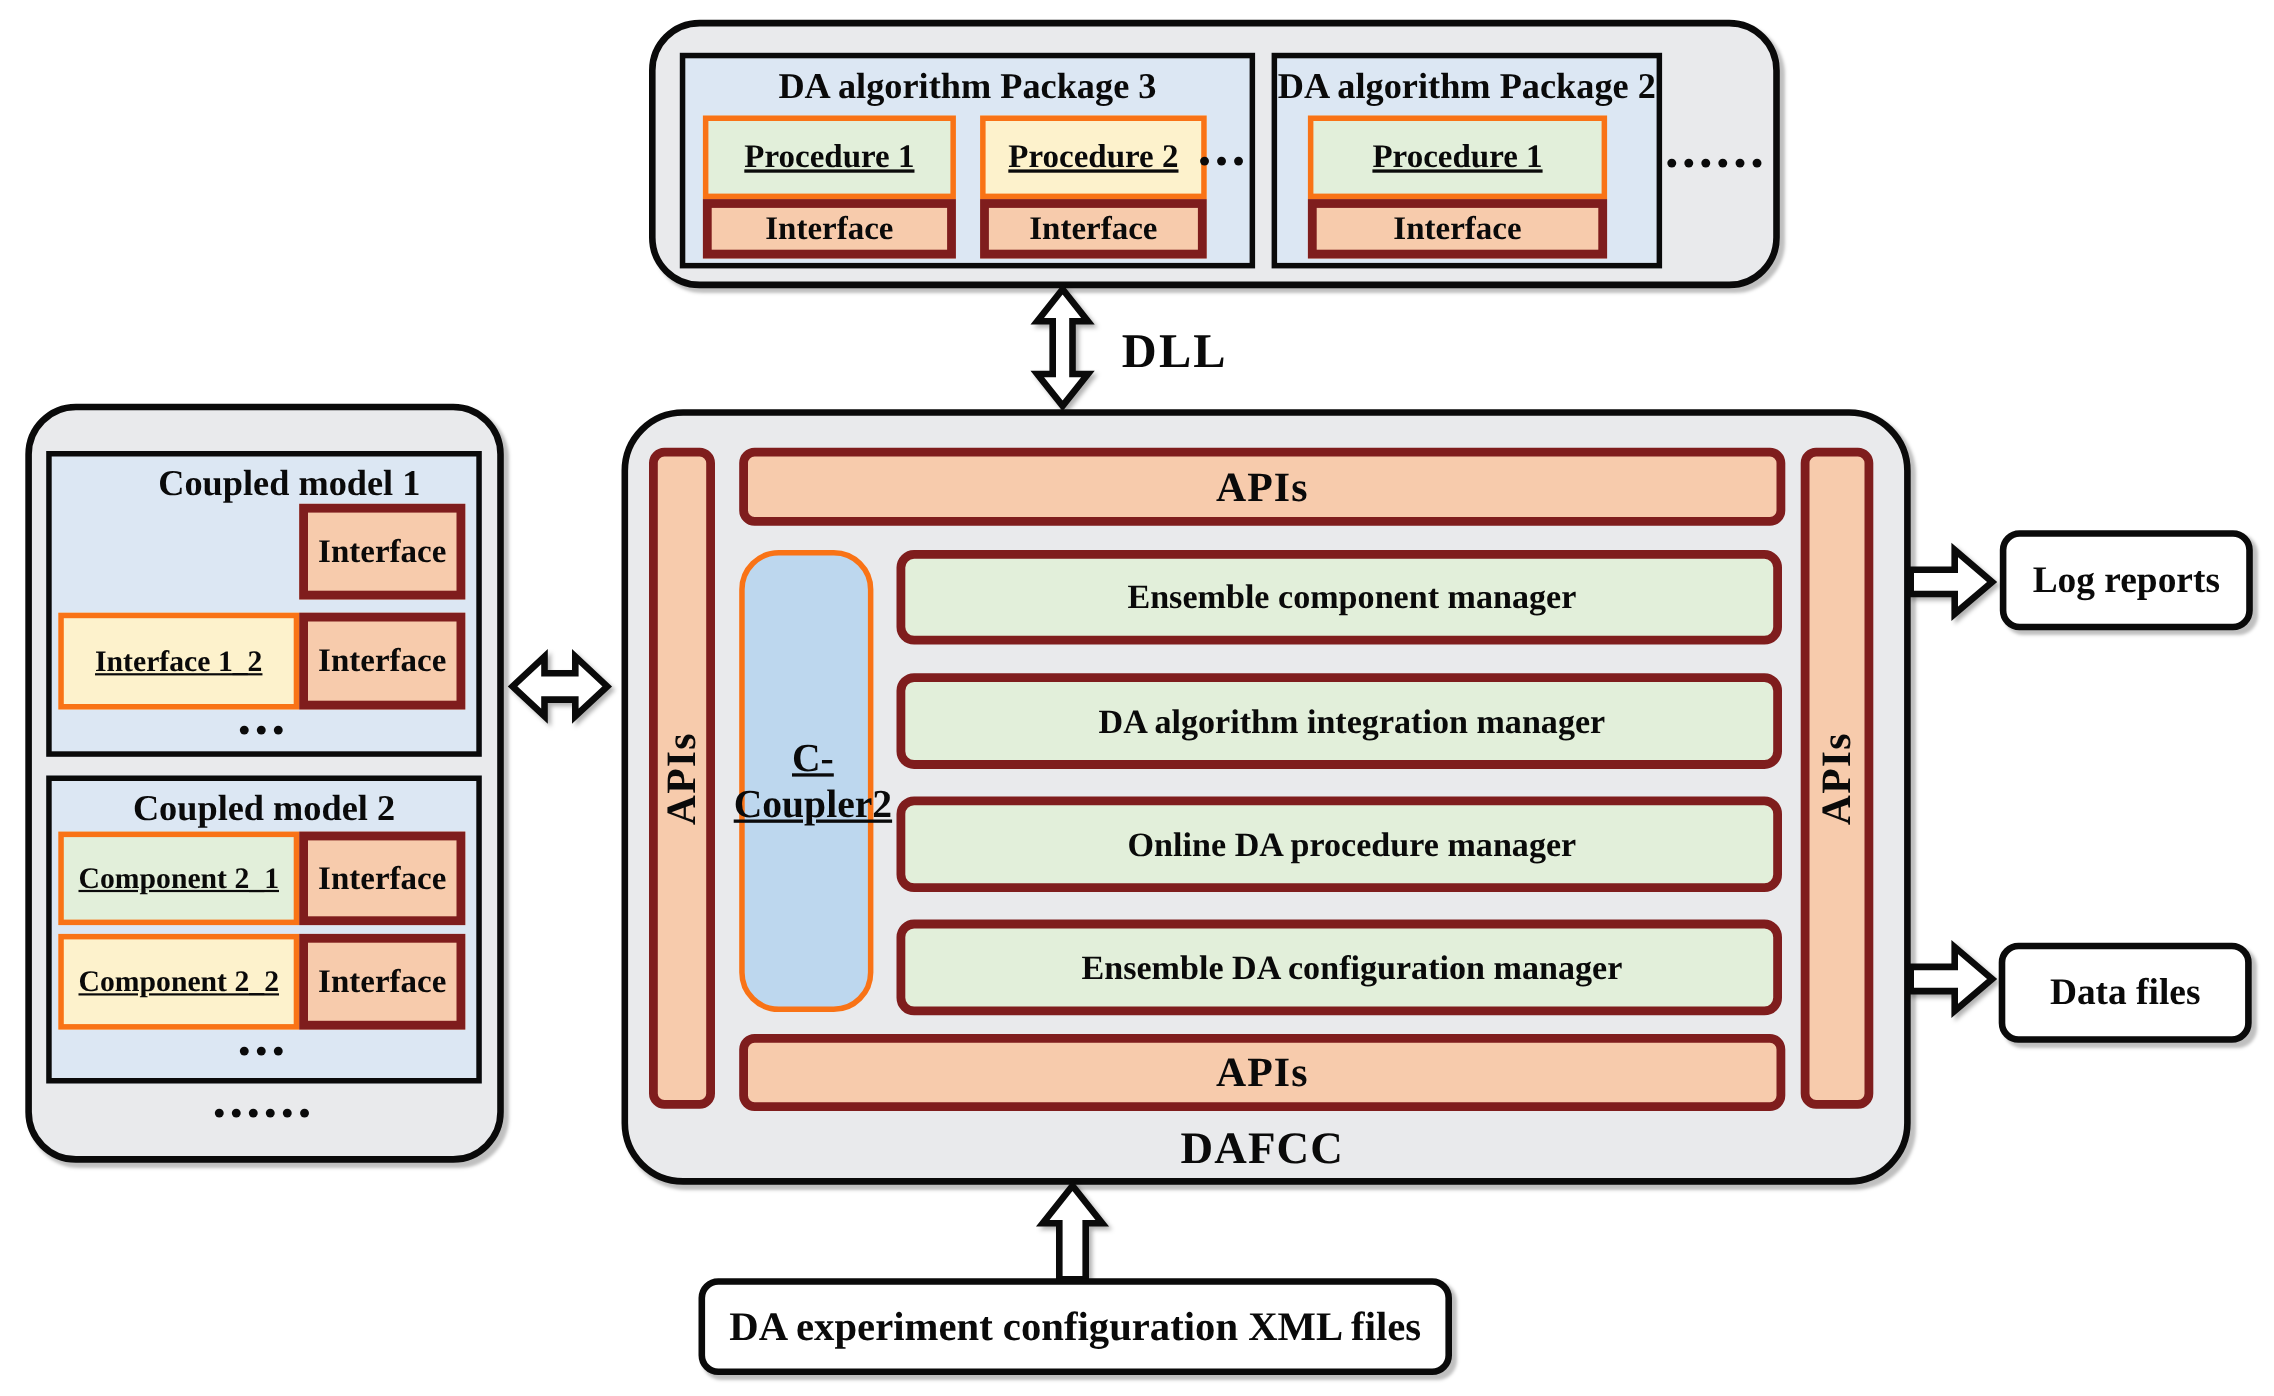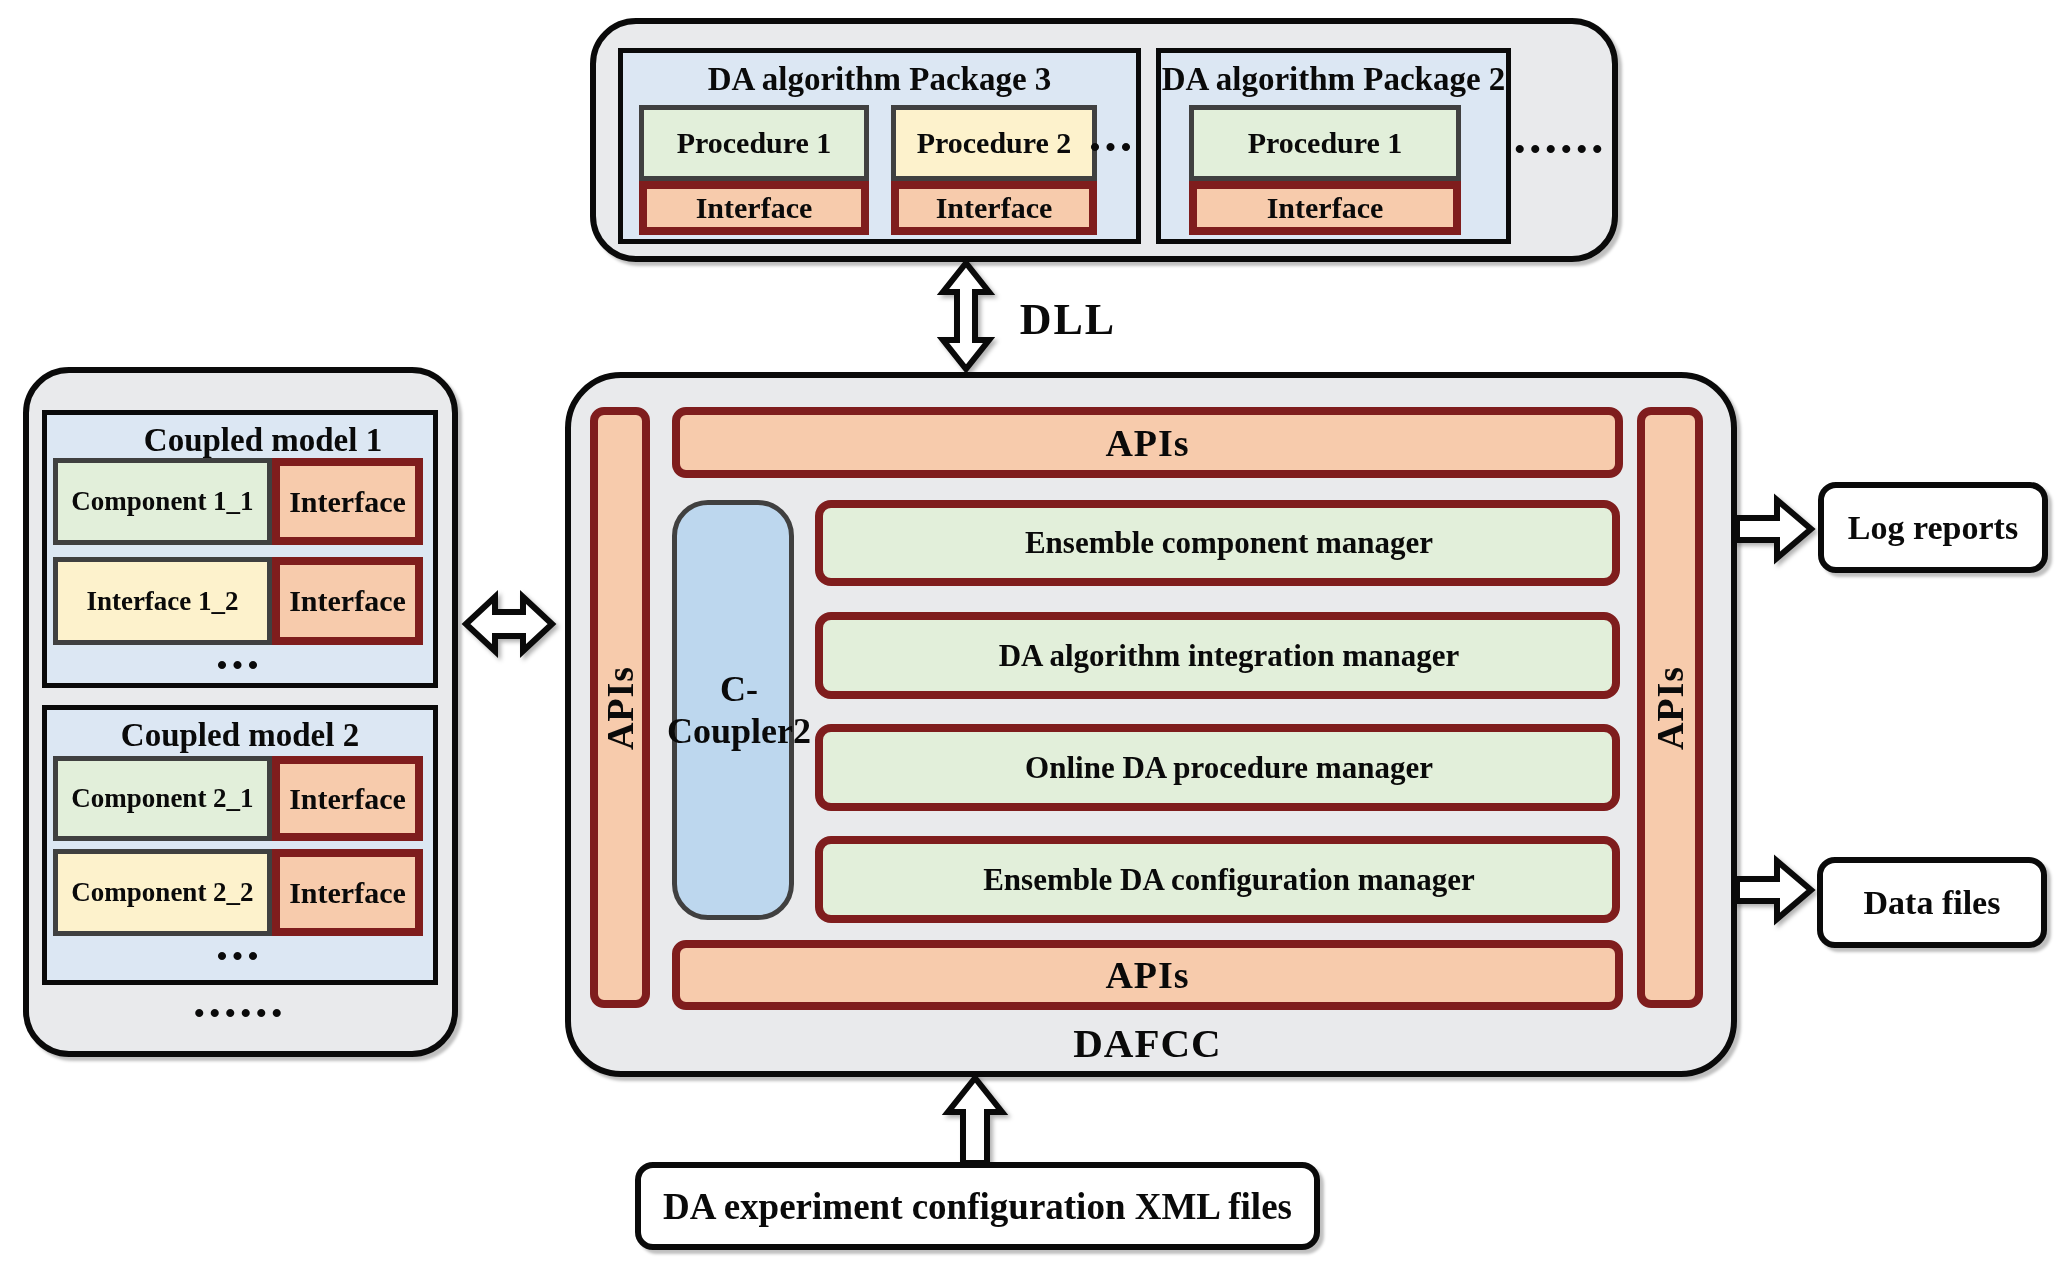--- a/index.html
+++ b/index.html
@@ -6,21 +6,21 @@
   .canvas{
     position:relative;width:2067px;height:1269px;background:#ffffff;overflow:hidden;
     font-family:"Liberation Serif","DejaVu Serif",serif;font-weight:bold;color:#0a0a0a;
   }
   .abs{position:absolute;box-sizing:border-box;}
   .flex{display:flex;align-items:center;justify-content:center;text-align:center;}
   .shadow{box-shadow:4px 4px 3px rgba(0,0,0,0.25);}
   .container{background:#e9eaec;border:6px solid #0a0a0a;border-radius:46px;}
   .panel{background:#dce7f3;border:5px solid #0a0a0a;}
   .bx{border:8px solid #7f1d1d;}
-  .bx5{border:5px solid #404040;}
+  .bx5{border:5px solid #f97316;text-decoration:underline;}
   .green{background:#e2efda;}
   .yellow{background:#fdf2cc;}
   .orange{background:#f7cbac;}
   .blue{background:#bdd7ee;}
   .whitebox{background:#ffffff;border:6px solid #0a0a0a;border-radius:18px;}
   .rounded14{border-radius:14px;}
   .rounded16{border-radius:16px;}
   .rounded36{border-radius:36px;padding-left:12px;}
   .t-title{font-size:33px;}
   .t-box{font-size:30px;}
@@ -62,21 +62,20 @@
 
   <svg class="arrow" style="left:938px;top:258px;" width="56" height="116" viewBox="0 0 56 116">
     <polygon points="28,5 5,34 19,34 19,82 5,82 28,111 51,82 37,82 37,34 51,34"></polygon>
   </svg>
   <div class="abs flex t-dll" style="left:1008px;top:290px;width:120px;height:58px;">DLL</div>
 
   <div class="abs container shadow" style="left:23px;top:367px;width:435px;height:690px;">
 
     <div class="abs panel" style="left:13px;top:37px;width:396px;height:278px;">
       <div class="abs flex t-title" style="left:0;top:4px;width:432px;height:42px;">Coupled model 1</div>
-      <div class="abs bx5 green flex t-comp" style="left:6px;top:43px;width:219px;height:87px;">Component 1_1</div>
       <div class="abs bx orange flex t-box" style="left:225px;top:43px;width:151px;height:87px;">Interface</div>
       <div class="abs bx5 yellow flex t-comp" style="left:6px;top:142px;width:219px;height:88px;">Interface 1_2</div>
       <div class="abs bx orange flex t-box" style="left:225px;top:142px;width:151px;height:88px;">Interface</div>
       <div class="abs flex dots" style="left:0;top:232px;width:386px;height:36px;">•••</div>
     </div>
 
     <div class="abs panel" style="left:13px;top:332px;width:396px;height:280px;">
       <div class="abs flex t-title" style="left:0;top:4px;width:386px;height:42px;">Coupled model 2</div>
       <div class="abs bx5 green flex t-comp" style="left:6px;top:46px;width:219px;height:85px;">Component 2_1</div>
       <div class="abs bx orange flex t-box" style="left:225px;top:46px;width:151px;height:85px;">Interface</div>

